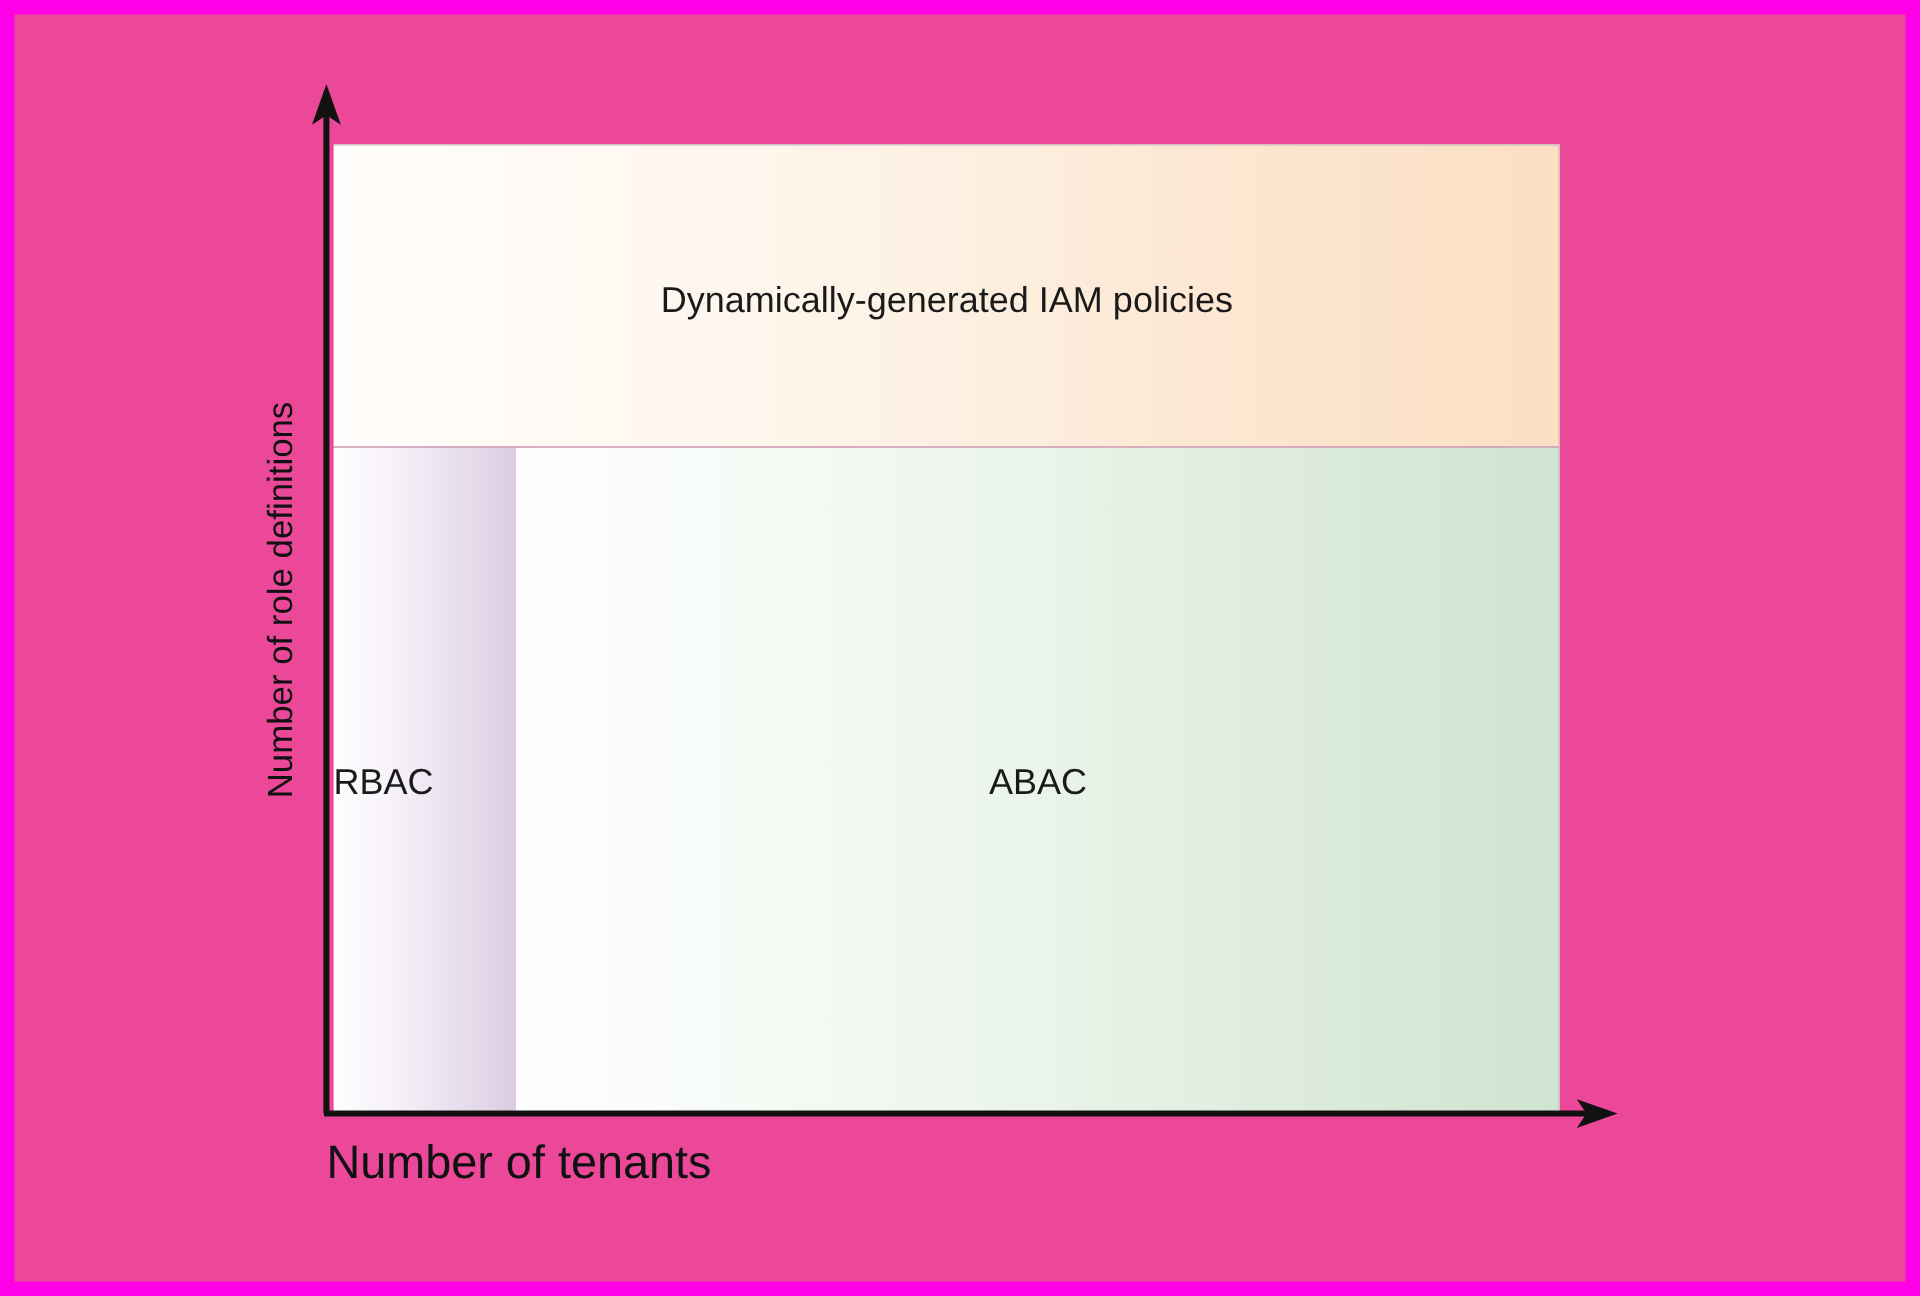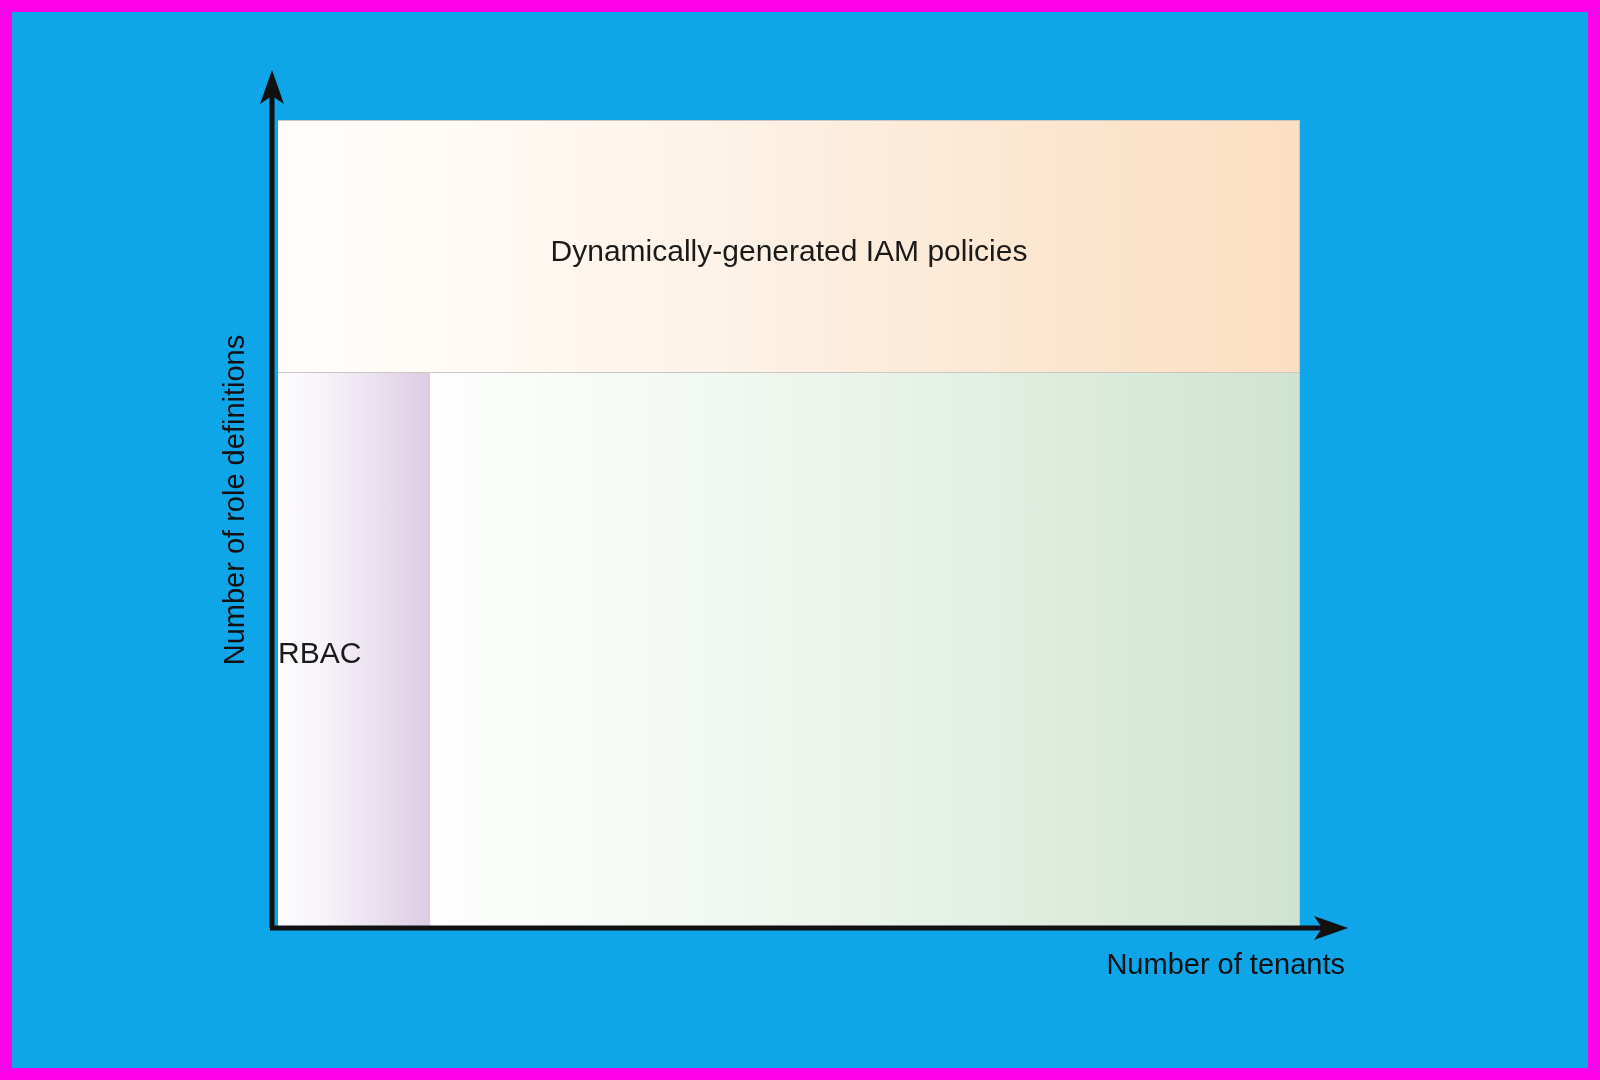--- a/index.html
+++ b/index.html
@@ -5,21 +5,21 @@
 <style>
   html, body {
     margin: 0;
     padding: 0;
     background: #ffffff;
   }
   #canvas {
     position: relative;
     width: 1600px;
     height: 1080px;
-    background: #0ea5e9;
+    background: #ec4899;
     overflow: hidden;
     font-family: "Liberation Sans", sans-serif;
   }
   
   #frame {
     position: absolute;
     left: 0; top: 0;
     width: 1600px;
     height: 1080px;
     box-sizing: border-box;
@@ -104,22 +104,22 @@
     height: 1080px;
     z-index: 20;
     pointer-events: none;
   }
   
   #axis-title-x {
     position: absolute;
     left: 272px;
     top: 948px;
     width: 1073px;
-    text-align: right;
-    font-size: 29px;
+    text-align: left;
+    font-size: 39px;
     color: #111111;
     z-index: 25;
   }
   #axis-title-y {
     position: absolute;
     left: 0px;
     top: 0px;
     width: 560px;
     text-align: center;
     font-size: 29px;
@@ -140,20 +140,21 @@
     <div class="region" id="region-dynamic"></div>
 
     <div class="region" id="region-rbac"></div>
 
     <div class="region" id="region-abac"></div>
 
     <div class="region-label" id="label-dynamic">Dynamically-generated IAM policies</div>
 
     <div class="region-label" id="label-rbac">RBAC</div>
 
+    <div class="region-label" id="label-abac">ABAC</div>
 
     <svg id="axes-svg" viewBox="0 0 1600 1080">
 
       <line x1="272" y1="928" x2="272" y2="86" stroke="#111111" stroke-width="5"></line>
 
       <polygon points="272,70 260,104 272,96 284,104" fill="#111111"></polygon>
 
       <line x1="270" y1="928" x2="1330" y2="928" stroke="#111111" stroke-width="5"></line>
 
       <polygon points="1348,928 1314,916 1322,928 1314,940" fill="#111111"></polygon>

